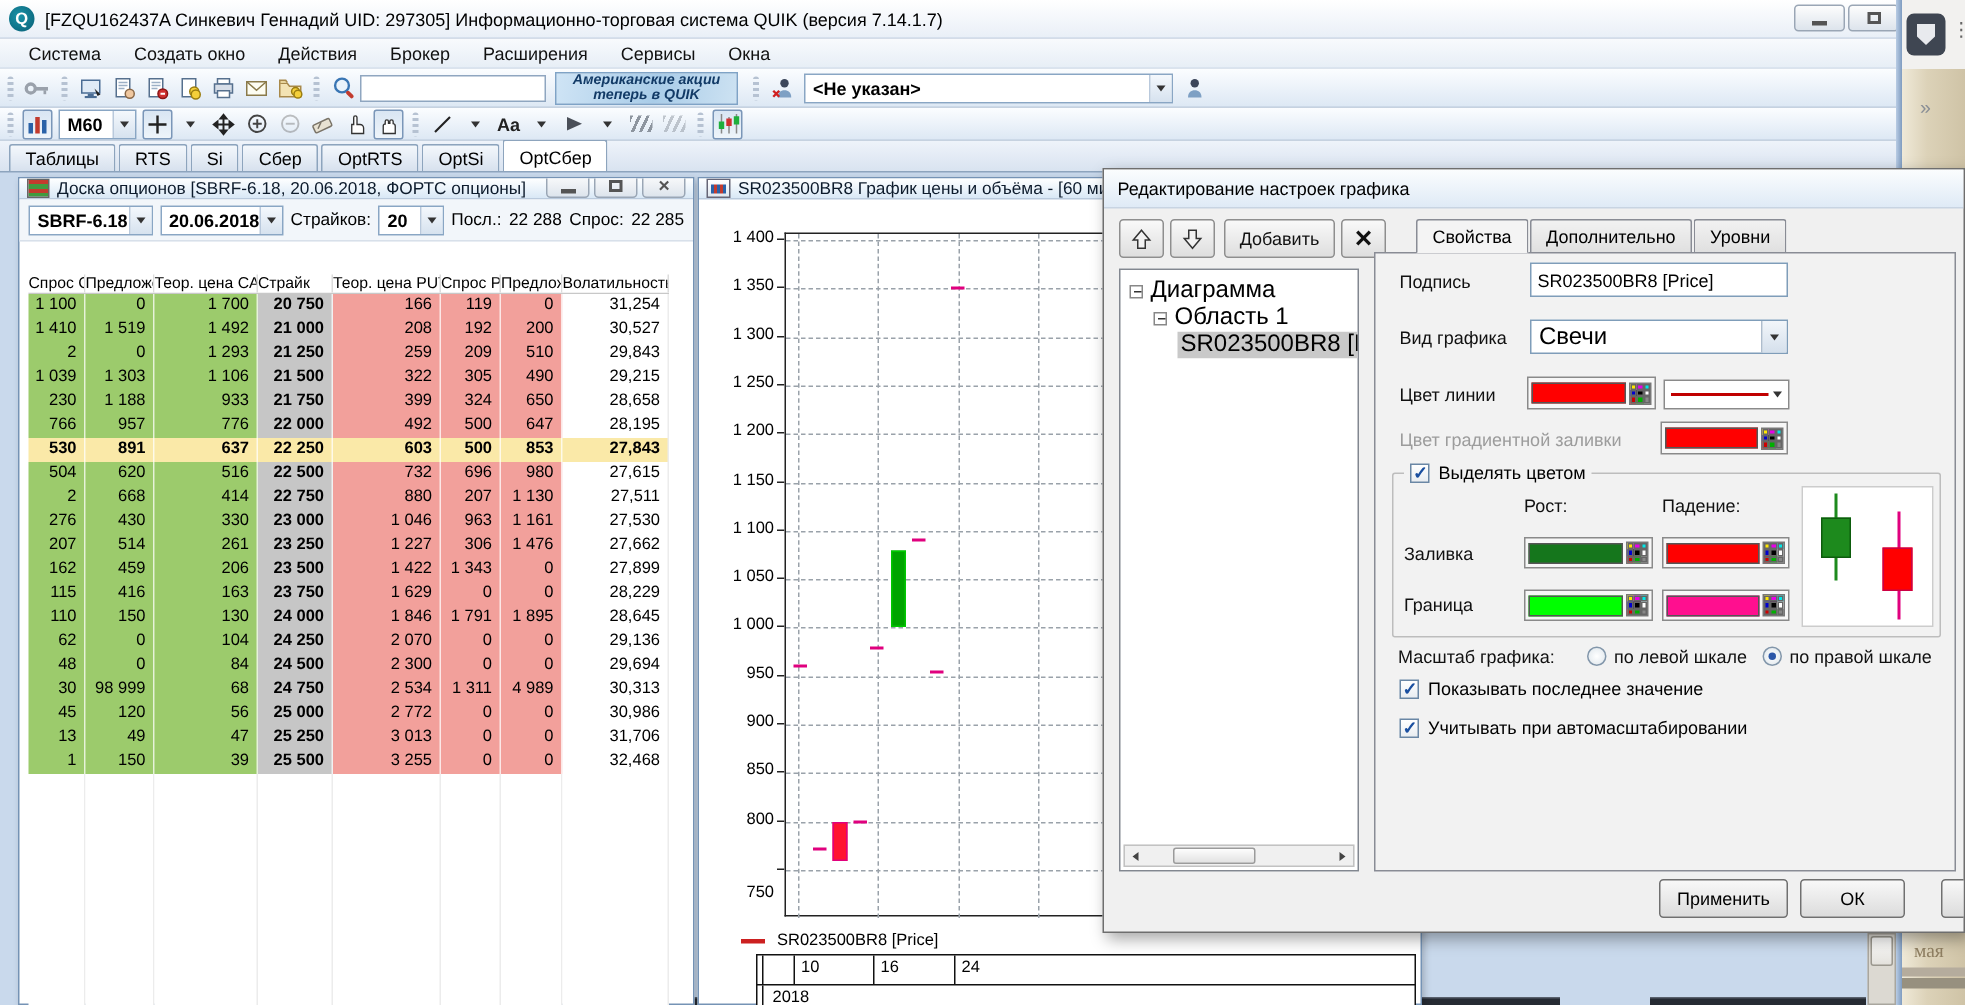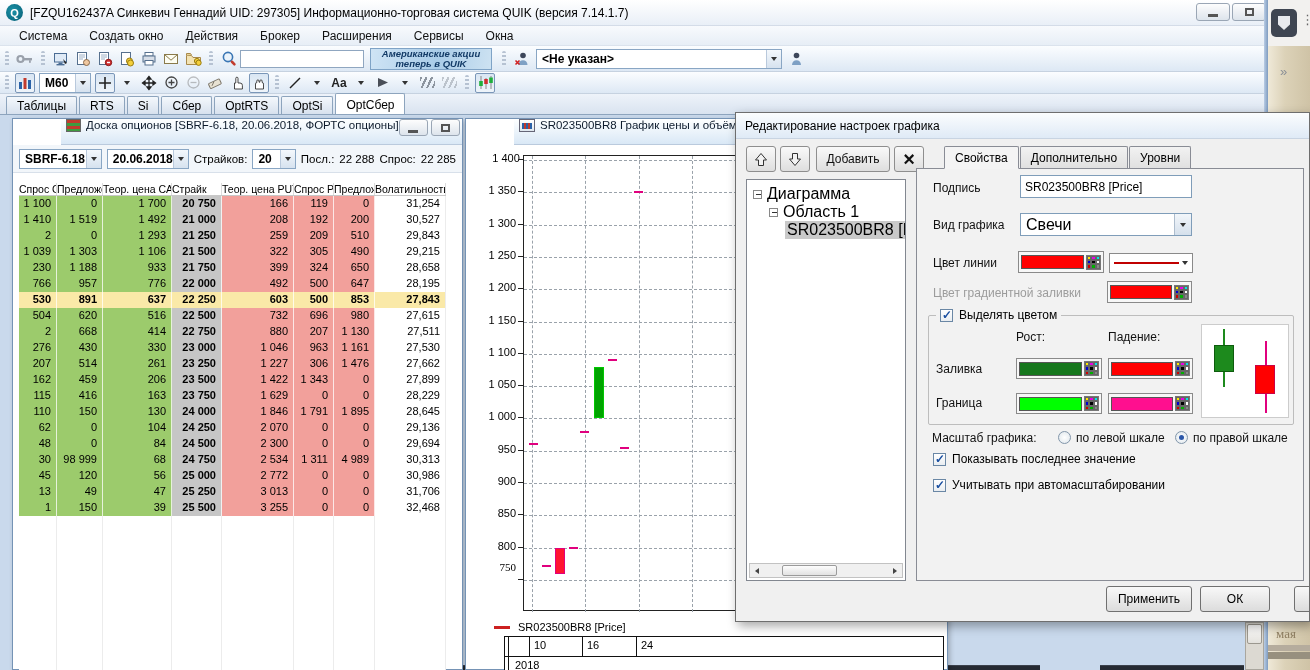--- a/index.html
+++ b/index.html
@@ -34,21 +34,21 @@
 .combo .dd{margin-left:auto;width:15px;align-self:stretch;background:linear-gradient(#f4f8fc,#d6e2ef);border-left:1px solid #b9c9dc;display:flex;align-items:center;justify-content:center;}
 .aa{font-size:12px;font-weight:bold;color:#222;}
 .hatch{width:15px;height:11px;background:repeating-linear-gradient(115deg,#8d959f 0 2px,rgba(0,0,0,0) 2px 5px);}
 .hatch.light{opacity:.5;}
 
 .tabstrip{position:absolute;left:0;top:94px;width:1268px;height:21px;background:linear-gradient(#eef3fa,#d9e3f0);border-bottom:1px solid #8da4bd;display:flex;align-items:flex-end;padding-left:6px;}
 .tab{height:18px;padding:2px 10px 0;font-size:12px;border:1px solid #8da4bd;border-bottom:none;background:linear-gradient(#f4f8fc,#d7e1ee);margin-right:2px;border-radius:2px 2px 0 0;white-space:nowrap;}
 .tab.active{height:21px;background:#fff;position:relative;z-index:3;padding-top:4px;}
 
 .childwin{position:absolute;background:#fff;border:1px solid #7593b5;box-shadow:2px 2px 5px rgba(0,0,0,.22);z-index:1;}
-.cw-title{height:26px;background:linear-gradient(#feffff,#d9e8f6);border-bottom:1px solid #bacadd;display:flex;align-items:flex-start;padding:0 5px;font-size:11.5px;color:#0d1b2c;white-space:nowrap;overflow:hidden;margin-left:48px;}
+.cw-title{height:14px;background:linear-gradient(#feffff,#d9e8f6);border-bottom:1px solid #bacadd;display:flex;align-items:flex-end;padding:0 5px;font-size:11.5px;color:#0d1b2c;white-space:nowrap;overflow:hidden;}
 .cw-btns{margin-left:auto;display:flex;gap:3px;}
 .opt-icon{width:15px;height:13px;margin-right:5px;background:repeating-linear-gradient(#c23b2e 0 3px,#3f9b3f 3px 6px);border:1px solid #666;flex:none;}
 .chart-ico{width:16px;height:13px;margin-right:5px;border:1px solid #667;background:linear-gradient(#fff,#dfe7ef);position:relative;flex:none;}
 .chart-ico::after{content:"";position:absolute;left:2px;top:3px;width:10px;height:6px;background:repeating-linear-gradient(90deg,#2a62a8 0 2px,#c23b2e 2px 4px);}
 
 .opt-controls{height:28px;display:flex;align-items:center;gap:5px;padding:0 6px;font-size:11.5px;background:#f2f6fa;border-bottom:1px solid #d8e0ea;white-space:nowrap;}
 .grid8{display:grid;grid-template-columns:38px 46px 69px 50px 72px 40px 41px 71px;}
 .otable{position:absolute;left:6px;top:64px;}
 .thead{height:13px;border-bottom:1px solid #c8c8c8;}
 .hcell{font-size:10.5px;color:#000;background:#fff;border-right:1px solid #dcdcdc;white-space:nowrap;overflow:hidden;line-height:13px;}
@@ -629,21 +629,21 @@
         </div>
     </div>
   </div>
 
   <div class="childwin" style="left:465px;top:118px;width:483px;height:552px;">
     <div class="cw-title">
       <span class="chart-ico"></span>
       <span>SR023500BR8 График цены и объёма - [60 ми</span>
     </div>
     <div>
-        <div class="ylab ab" style="left: 16px; top: 33px; text-align: center;">1 400</div>
+        <div class="ylab ab" style="left: 2px; top: 33px;">1 400</div>
         <div class="ytick" style="top: 40px;"></div>
         <div class="ylab ab" style="left: 2px; top: 65.31px;">1 350</div>
         <div class="ytick" style="top: 72.31px;"></div>
         <div class="ylab ab" style="left: 2px; top: 97.62px;">1 300</div>
         <div class="ytick" style="top: 104.62px;"></div>
         <div class="ylab ab" style="left: 2px; top: 129.93px;">1 250</div>
         <div class="ytick" style="top: 136.93px;"></div>
         <div class="ylab ab" style="left: 2px; top: 162.24px;">1 200</div>
         <div class="ytick" style="top: 169.24px;"></div>
         <div class="ylab ab" style="left: 2px; top: 194.55px;">1 150</div>
@@ -655,21 +655,21 @@
         <div class="ylab ab" style="left: 2px; top: 291.48px;">1 000</div>
         <div class="ytick" style="top: 298.48px;"></div>
         <div class="ylab ab" style="left: 2px; top: 323.79px;">950</div>
         <div class="ytick" style="top: 330.79px;"></div>
         <div class="ylab ab" style="left: 2px; top: 356.1px;">900</div>
         <div class="ytick" style="top: 363.1px;"></div>
         <div class="ylab ab" style="left: 2px; top: 388.41px;">850</div>
         <div class="ytick" style="top: 395.41px;"></div>
         <div class="ylab ab" style="left: 2px; top: 420.72px;">800</div>
         <div class="ytick" style="top: 427.72px;"></div>
-        <div class="ylab ab" style="left: 2px; top: 442px; font-family: Liberation Serif, serif;">750</div>
+        <div class="ylab ab" style="left: 2px; top: 470px;">750</div>
         <div class="ytick" style="top: 460.03px;"></div>
       </div>
     <div class="plot">
         <div class="hgrid" style="top: 4px;"></div>
         <div class="hgrid" style="top: 36.31px;"></div>
         <div class="hgrid" style="top: 68.62px;"></div>
         <div class="hgrid" style="top: 100.93px;"></div>
         <div class="hgrid" style="top: 133.24px;"></div>
         <div class="hgrid" style="top: 165.55px;"></div>
         <div class="hgrid" style="top: 197.86px;"></div>

